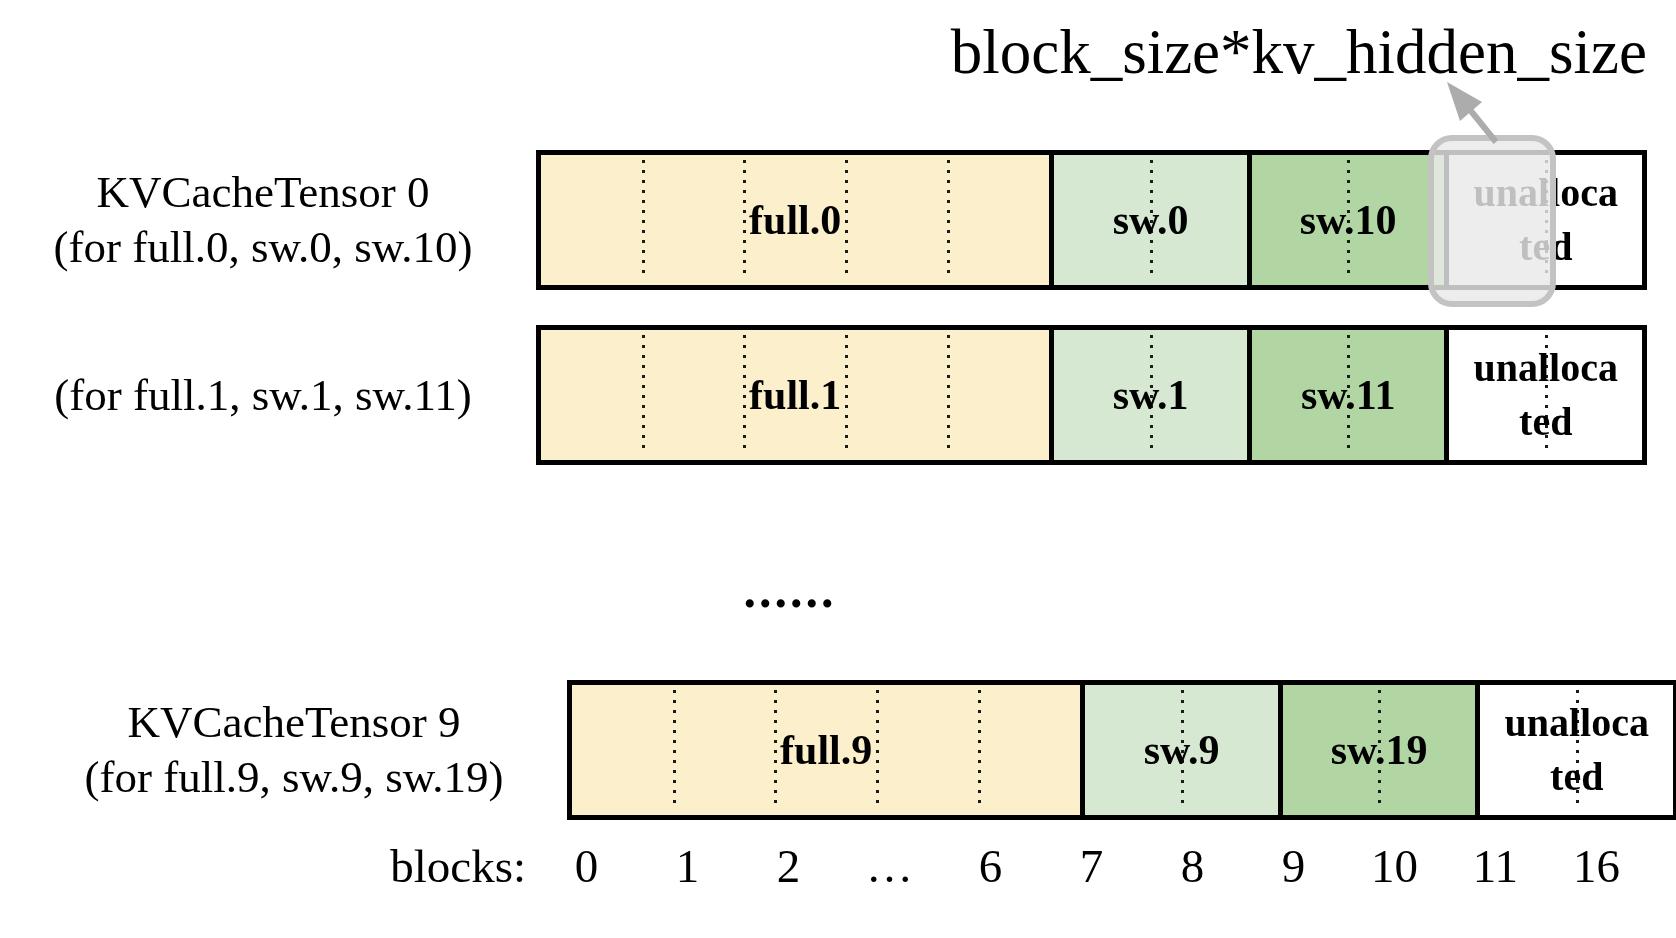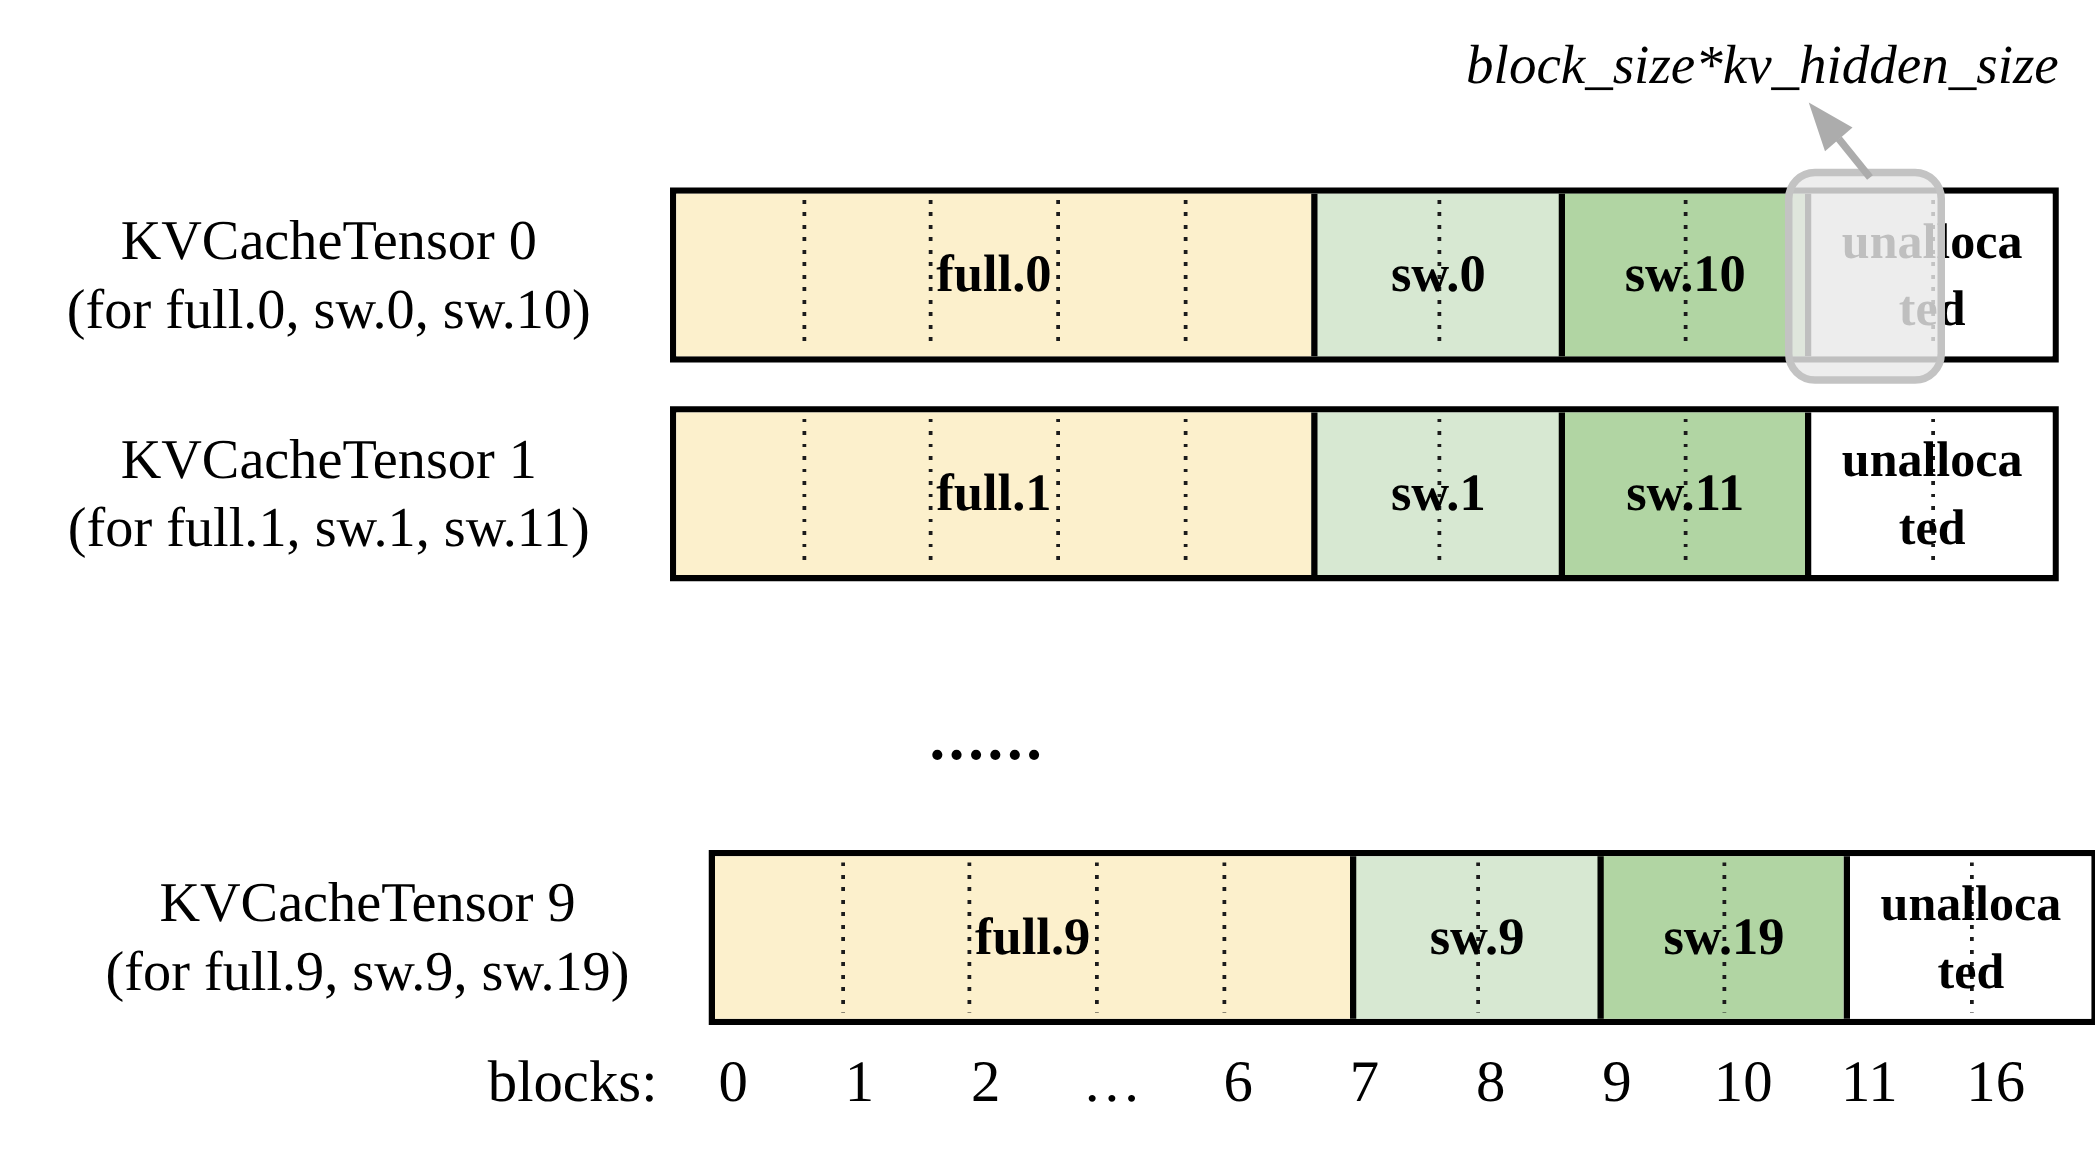--- a/index.html
+++ b/index.html
@@ -2,21 +2,21 @@
 <html style="--c-full: #FCF0CC; --c-sw: #D7E8D2; --c-sw2: #B1D5A3; --c-overlay_fill: rgba(233,233,233,0.82); --c-overlay_stroke: #C3C3C3; --c-arrow: #ACACAC;"><head>
 <meta charset="utf-8">
 <style>
   * { margin:0; padding:0; box-sizing:border-box; }
   html,body { width:1676px; height:938px; background:#ffffff; overflow:hidden; }
   body { position:relative; font-family:"Liberation Serif","DejaVu Serif",serif; color:#000; }
 
   
   .annotation {
     position:absolute; top:24px; right:29px; z-index:3;
-    font-size:44px; line-height:56px; white-space:nowrap;font-style:italic;
+    font-size:63px; line-height:56px; white-space:nowrap;
   }
 
   .arrow-svg { position:absolute; left:0; top:0; width:1676px; height:938px; z-index:6; pointer-events:none; }
 
   
   .row { position:absolute; left:0; width:1676px; height:140px; z-index:1; }
   .row-0 { top:150px; } .row-1 { top:325px; } .row-9 { top:680px;margin-left:31px; }
 
   .row-label {
     position:absolute; left:8px; top:0; width:510px; height:100%;
@@ -106,21 +106,20 @@
         <span>unalloca</span>
         <span>ted</span>
       </div>
     <div class="divider" style="left: 50%;"></div>
       </div>
   </div>
 </div>
 
 <div class="row row-1">
   <div class="row-label">
-    <span>KVCacheTensor 1</span>
     <span>(for full.1, sw.1, sw.11)</span>
   </div>
   <div class="bar">
     <div class="segment seg-full">
       <div class="seg-label">full.1</div>
     <div class="divider" style="left: 20%;"></div>
         <div class="divider" style="left: 40%;"></div>
         <div class="divider" style="left: 60%;"></div>
         <div class="divider" style="left: 80%;"></div>
       </div>

